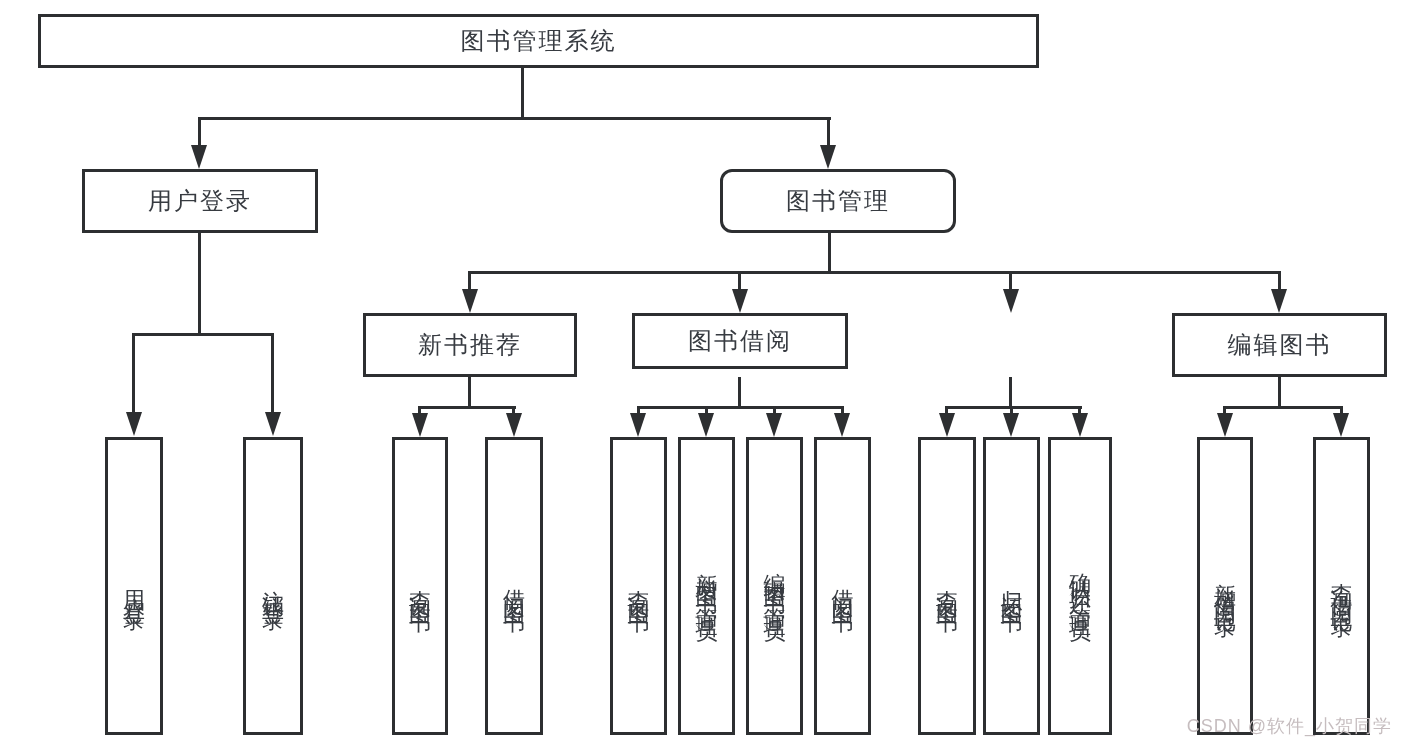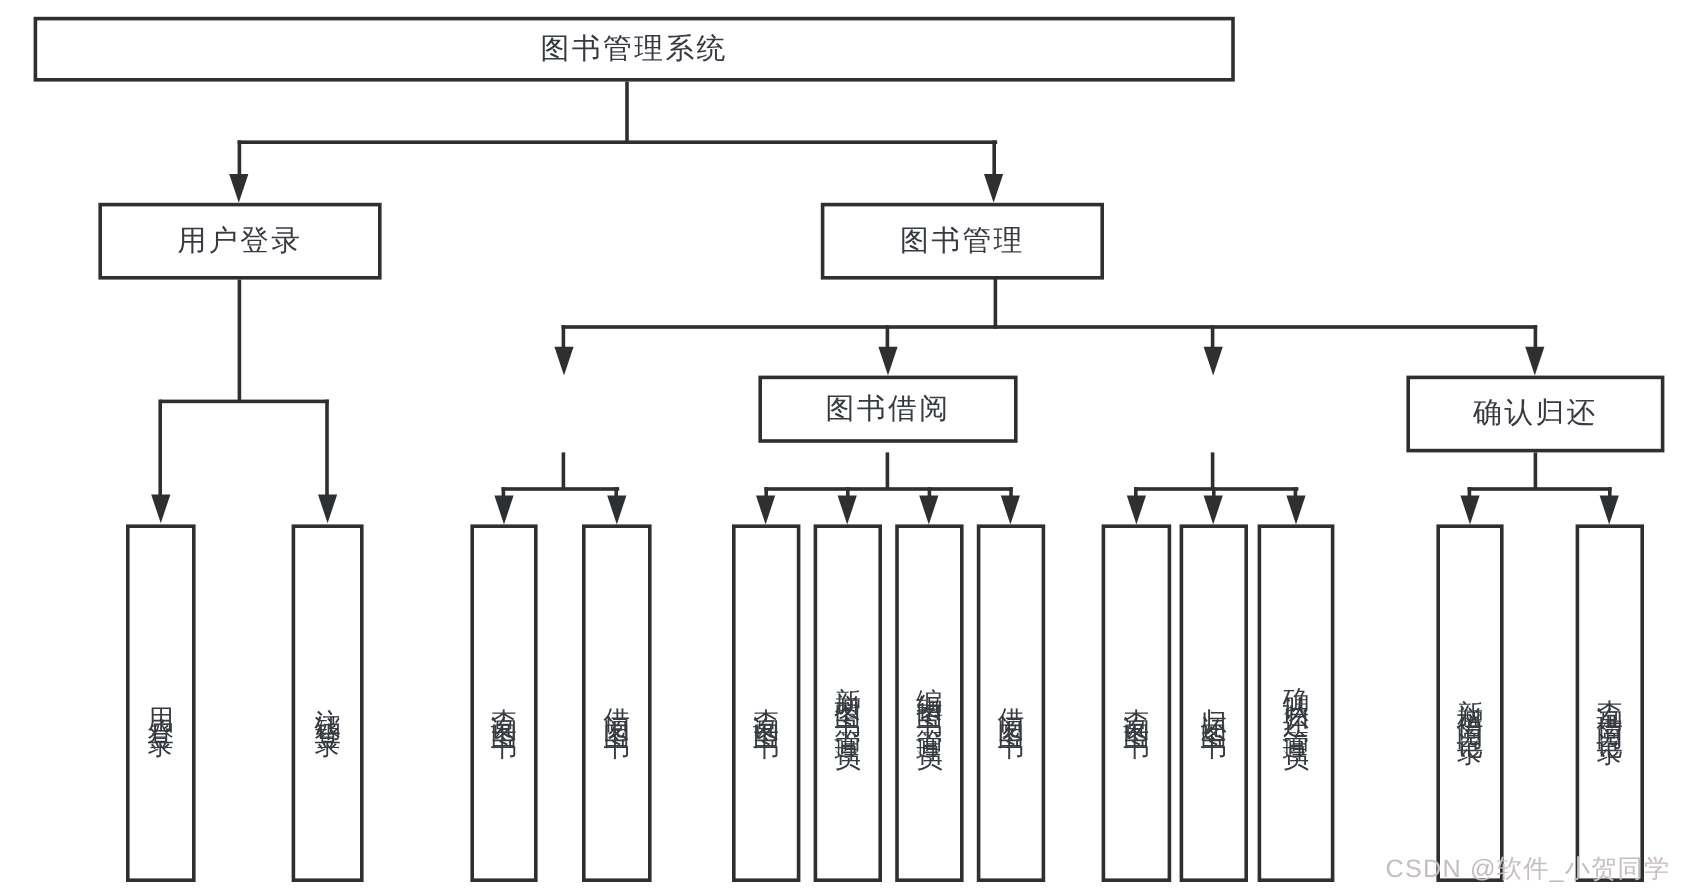--- a/index.html
+++ b/index.html
@@ -53,63 +53,64 @@
     width: 0; height: 0;
     border-left: 8px solid transparent;
     border-right: 8px solid transparent;
     border-top: 24px solid var(--line);
   }
 
   .watermark {
     position: absolute;
     right: 13px;
     bottom: 9px;
-    font-size: 21px;
+    font-size: 18px;
     letter-spacing: 1px;
     color: var(--watermark);
     white-space: nowrap;
   }
 </style>
 </head>
 <body>
 
 <div class="canvas">
 
-  <div class="box" style="left:28px; top:14px; width:1001px; height:54px;text-align:center;">图书管理系统</div>
+  <div class="box" style="left:38px; top:14px; width:1001px; height:54px;text-align:center;">图书管理系统</div>
 
   <div class="vline" style="left:521px; top:68px; height:52px;"></div>
   <div class="hline" style="left:198px; top:117px; width:633px;"></div>
   <div class="vline" style="left:198px; top:117px; height:30px;"></div>
   <div class="arrow" style="left:191px; top:145px;"></div>
   <div class="vline" style="left:827px; top:117px; height:30px;"></div>
   <div class="arrow" style="left:820px; top:145px;"></div>
 
   <div class="box" style="left:82px; top:169px; width:236px; height:64px;">用户登录</div>
-  <div class="box" style="left:684px; top:169px; width:236px; height:64px;">图书管理</div>
+  <div class="box" style="left:720px; top:169px; width:236px; height:64px;border-radius:12px;">图书管理</div>
 
   <div class="vline" style="left:198px; top:233px; height:102px;"></div>
   <div class="hline" style="left:133px; top:333px; width:141px;"></div>
   <div class="vline" style="left:132px; top:333px; height:80px;"></div>
   <div class="arrow" style="left:126px; top:412px;"></div>
   <div class="vline" style="left:271px; top:333px; height:80px;"></div>
   <div class="arrow" style="left:265px; top:412px;"></div>
 
   <div class="vline" style="left:828px; top:232px; height:42px;"></div>
   <div class="hline" style="left:468px; top:271px; width:813px;"></div>
   <div class="vline" style="left:468px; top:271px; height:20px;"></div>
   <div class="arrow" style="left:462px; top:289px;"></div>
   <div class="vline" style="left:738px; top:271px; height:20px;"></div>
   <div class="arrow" style="left:732px; top:289px;"></div>
   <div class="vline" style="left:1009px; top:271px; height:20px;"></div>
   <div class="arrow" style="left:1003px; top:289px;"></div>
   <div class="vline" style="left:1278px; top:271px; height:20px;"></div>
   <div class="arrow" style="left:1271px; top:289px;"></div>
 
+  <div class="box" style="left:363px; top:313px; width:214px; height:64px;">新书推荐</div>
   <div class="box" style="left:632px; top:313px; width:216px; height:56px;">图书借阅</div>
-  <div class="box" style="left:1172px; top:313px; width:215px; height:64px;">确认归还</div>
+  <div class="box" style="left:1172px; top:313px; width:215px; height:64px;">编辑图书</div>
 
   <div class="vline" style="left:468px; top:377px; height:31px;"></div>
   <div class="hline" style="left:418px; top:406px; width:98px;"></div>
   <div class="vline" style="left:418px; top:406px; height:9px;"></div>
   <div class="arrow" style="left:412px; top:413px;"></div>
   <div class="vline" style="left:512px; top:406px; height:9px;"></div>
   <div class="arrow" style="left:506px; top:413px;"></div>
 
   <div class="vline" style="left:738px; top:377px; height:31px;"></div>
   <div class="hline" style="left:637px; top:406px; width:207px;"></div>

